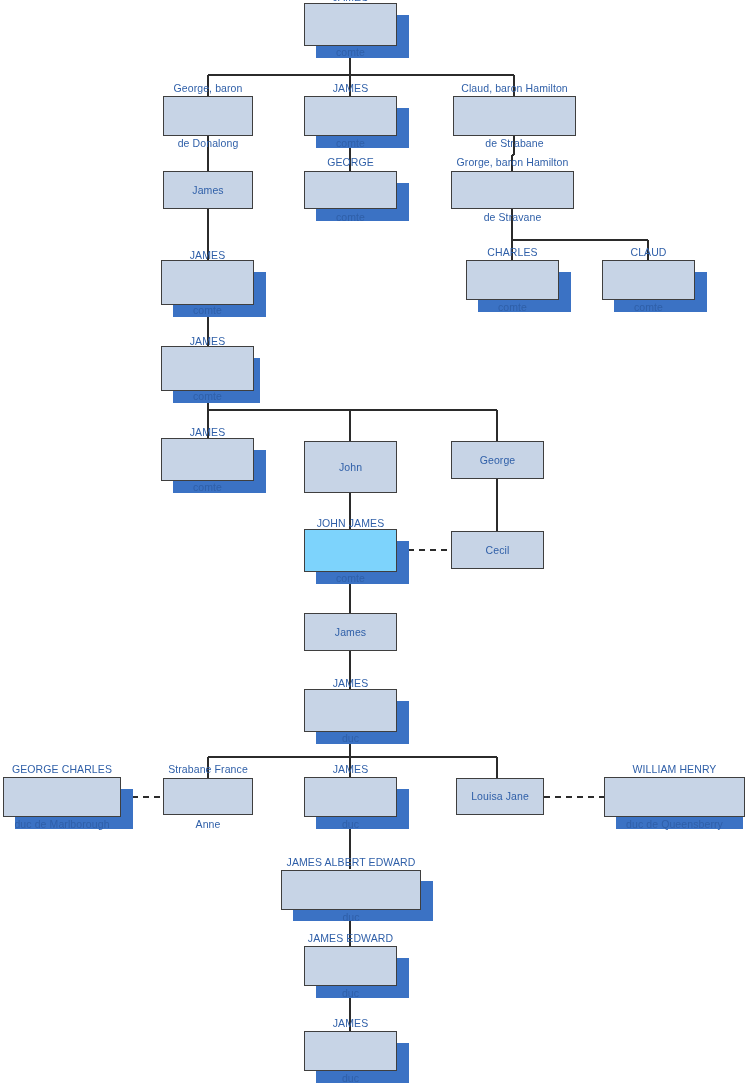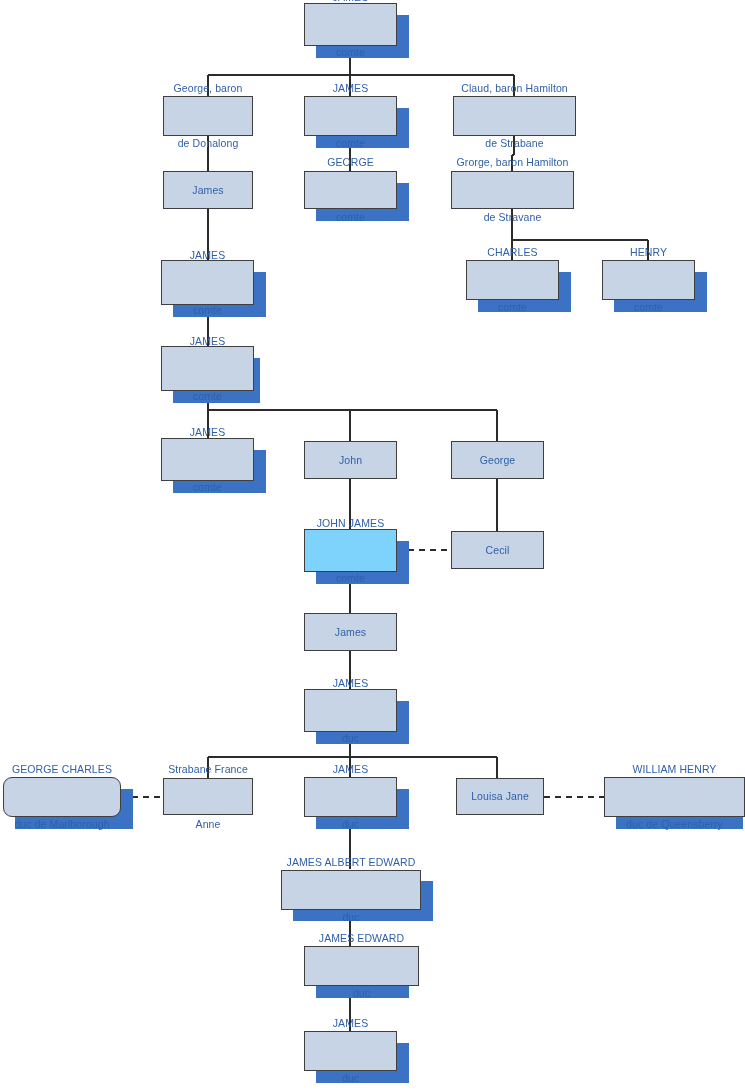--- a/index.html
+++ b/index.html
@@ -130,56 +130,56 @@
       </div>
       <div class="node" style="left: 451px; top: 171px; width: 123px; height: 38px; background: rgb(199, 212, 230); border-color: rgb(63, 63, 63); color: rgb(47, 95, 168);">
         <span class="l1">Grorge, baron Hamilton</span>
         <span class="l2">de Stravane</span>
       </div>
       <div class="node" style="left: 466px; top: 260px; width: 93px; height: 40px; background: rgb(199, 212, 230); border-color: rgb(63, 63, 63); color: rgb(47, 95, 168);">
         <span class="l1">CHARLES</span>
         <span class="l2">comte</span>
       </div>
       <div class="node" style="left: 602px; top: 260px; width: 93px; height: 40px; background: rgb(199, 212, 230); border-color: rgb(63, 63, 63); color: rgb(47, 95, 168);">
-        <span class="l1">HENRY</span>
+        <span class="l1">CLAUD</span>
         <span class="l2">comte</span>
       </div>
       <div class="node" style="left: 161px; top: 260px; width: 93px; height: 45px; background: rgb(199, 212, 230); border-color: rgb(63, 63, 63); color: rgb(47, 95, 168);">
         <span class="l1">JAMES</span>
         <span class="l2">comte</span>
       </div>
       <div class="node" style="left: 161px; top: 346px; width: 93px; height: 45px; background: rgb(199, 212, 230); border-color: rgb(63, 63, 63); color: rgb(47, 95, 168);">
         <span class="l1">JAMES</span>
         <span class="l2">comte</span>
       </div>
       <div class="node" style="left: 161px; top: 438px; width: 93px; height: 43px; background: rgb(199, 212, 230); border-color: rgb(63, 63, 63); color: rgb(47, 95, 168);">
         <span class="l1">JAMES</span>
         <span class="l2">comte</span>
       </div>
-      <div class="node empty2" style="left: 304px; top: 441px; width: 93px; height: 38px; background: rgb(199, 212, 230); border-color: rgb(63, 63, 63); color: rgb(47, 95, 168);">
+      <div class="node empty2" style="left: 304px; top: 441px; width: 93px; height: 52px; background: rgb(199, 212, 230); border-color: rgb(63, 63, 63); color: rgb(47, 95, 168);">
         <span class="l1">John</span>
       </div>
       <div class="node empty2" style="left: 451px; top: 441px; width: 93px; height: 38px; background: rgb(199, 212, 230); border-color: rgb(63, 63, 63); color: rgb(47, 95, 168);">
         <span class="l1">George</span>
       </div>
       <div class="node" style="left: 304px; top: 529px; width: 93px; height: 43px; background: #7dd3fc; border-color: rgb(63, 63, 63); color: rgb(47, 95, 168);">
         <span class="l1">JOHN JAMES</span>
         <span class="l2">comte</span>
       </div>
       <div class="node empty2" style="left: 451px; top: 531px; width: 93px; height: 38px; background: rgb(199, 212, 230); border-color: rgb(63, 63, 63); color: rgb(47, 95, 168);">
         <span class="l1">Cecil</span>
       </div>
       <div class="node empty2" style="left: 304px; top: 613px; width: 93px; height: 38px; background: rgb(199, 212, 230); border-color: rgb(63, 63, 63); color: rgb(47, 95, 168);">
         <span class="l1">James</span>
       </div>
       <div class="node" style="left: 304px; top: 689px; width: 93px; height: 43px; background: rgb(199, 212, 230); border-color: rgb(63, 63, 63); color: rgb(47, 95, 168);">
         <span class="l1">JAMES</span>
         <span class="l2">duc</span>
       </div>
-      <div class="node" style="left: 3px; top: 777px; width: 118px; height: 40px; background: rgb(199, 212, 230); border-color: rgb(63, 63, 63); color: rgb(47, 95, 168); border-radius: 9px;">
+      <div class="node" style="left: 3px; top: 777px; width: 118px; height: 40px; background: rgb(199, 212, 230); border-color: rgb(63, 63, 63); color: rgb(47, 95, 168);">
         <span class="l1">GEORGE CHARLES</span>
         <span class="l2">duc de Marlborough</span>
       </div>
       <div class="node" style="left: 163px; top: 778px; width: 90px; height: 37px; background: rgb(199, 212, 230); border-color: rgb(63, 63, 63); color: rgb(47, 95, 168);">
         <span class="l1">Strabane France</span>
         <span class="l2">Anne</span>
       </div>
       <div class="node" style="left: 304px; top: 777px; width: 93px; height: 40px; background: rgb(199, 212, 230); border-color: rgb(63, 63, 63); color: rgb(47, 95, 168);">
         <span class="l1">JAMES</span>
         <span class="l2">duc</span>
@@ -188,21 +188,21 @@
         <span class="l1">Louisa Jane</span>
       </div>
       <div class="node" style="left: 604px; top: 777px; width: 141px; height: 40px; background: rgb(199, 212, 230); border-color: rgb(63, 63, 63); color: rgb(47, 95, 168);">
         <span class="l1">WILLIAM HENRY</span>
         <span class="l2">duc de Queensberry</span>
       </div>
       <div class="node" style="left: 281px; top: 870px; width: 140px; height: 40px; background: rgb(199, 212, 230); border-color: rgb(63, 63, 63); color: rgb(47, 95, 168);">
         <span class="l1">JAMES ALBERT EDWARD</span>
         <span class="l2">duc</span>
       </div>
-      <div class="node" style="left: 304px; top: 946px; width: 115px; height: 40px; background: rgb(199, 212, 230); border-color: rgb(63, 63, 63); color: rgb(47, 95, 168);">
+      <div class="node" style="left: 304px; top: 946px; width: 93px; height: 40px; background: rgb(199, 212, 230); border-color: rgb(63, 63, 63); color: rgb(47, 95, 168);">
         <span class="l1">JAMES EDWARD</span>
         <span class="l2">duc</span>
       </div>
       <div class="node" style="left: 304px; top: 1031px; width: 93px; height: 40px; background: rgb(199, 212, 230); border-color: rgb(63, 63, 63); color: rgb(47, 95, 168);">
         <span class="l1">JAMES</span>
         <span class="l2">duc</span>
       </div>
     </div>
 </div>
 

